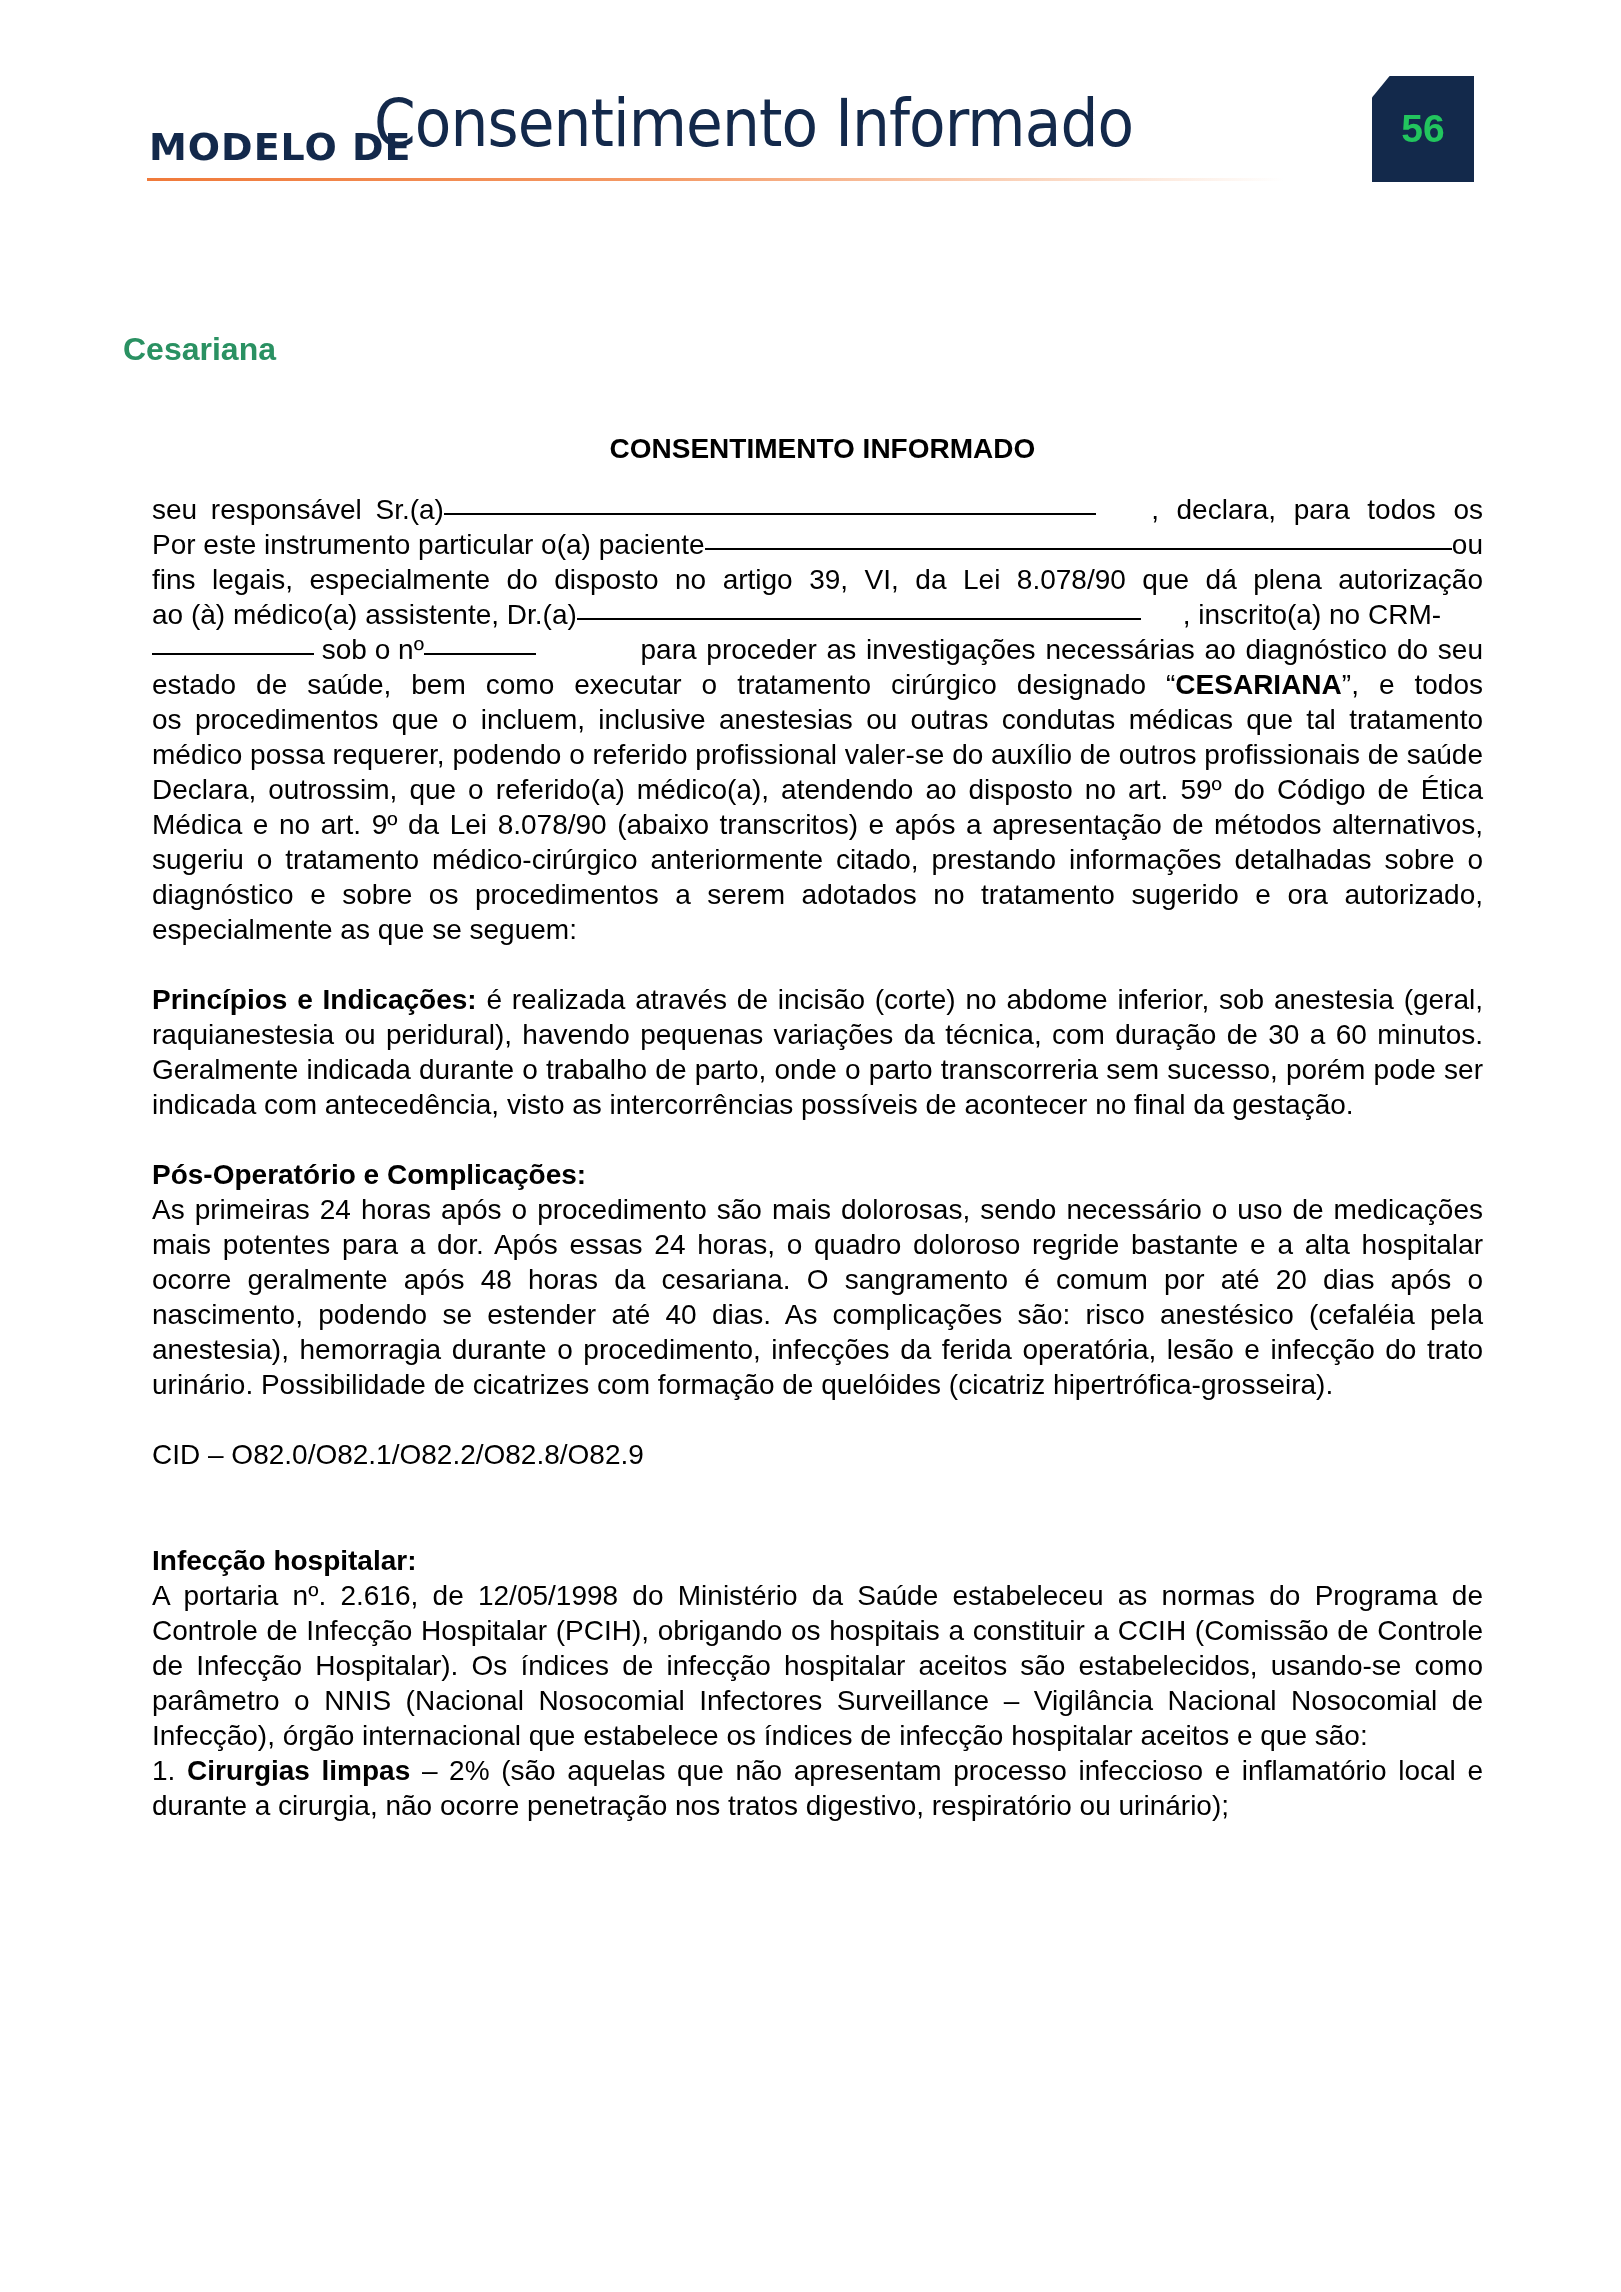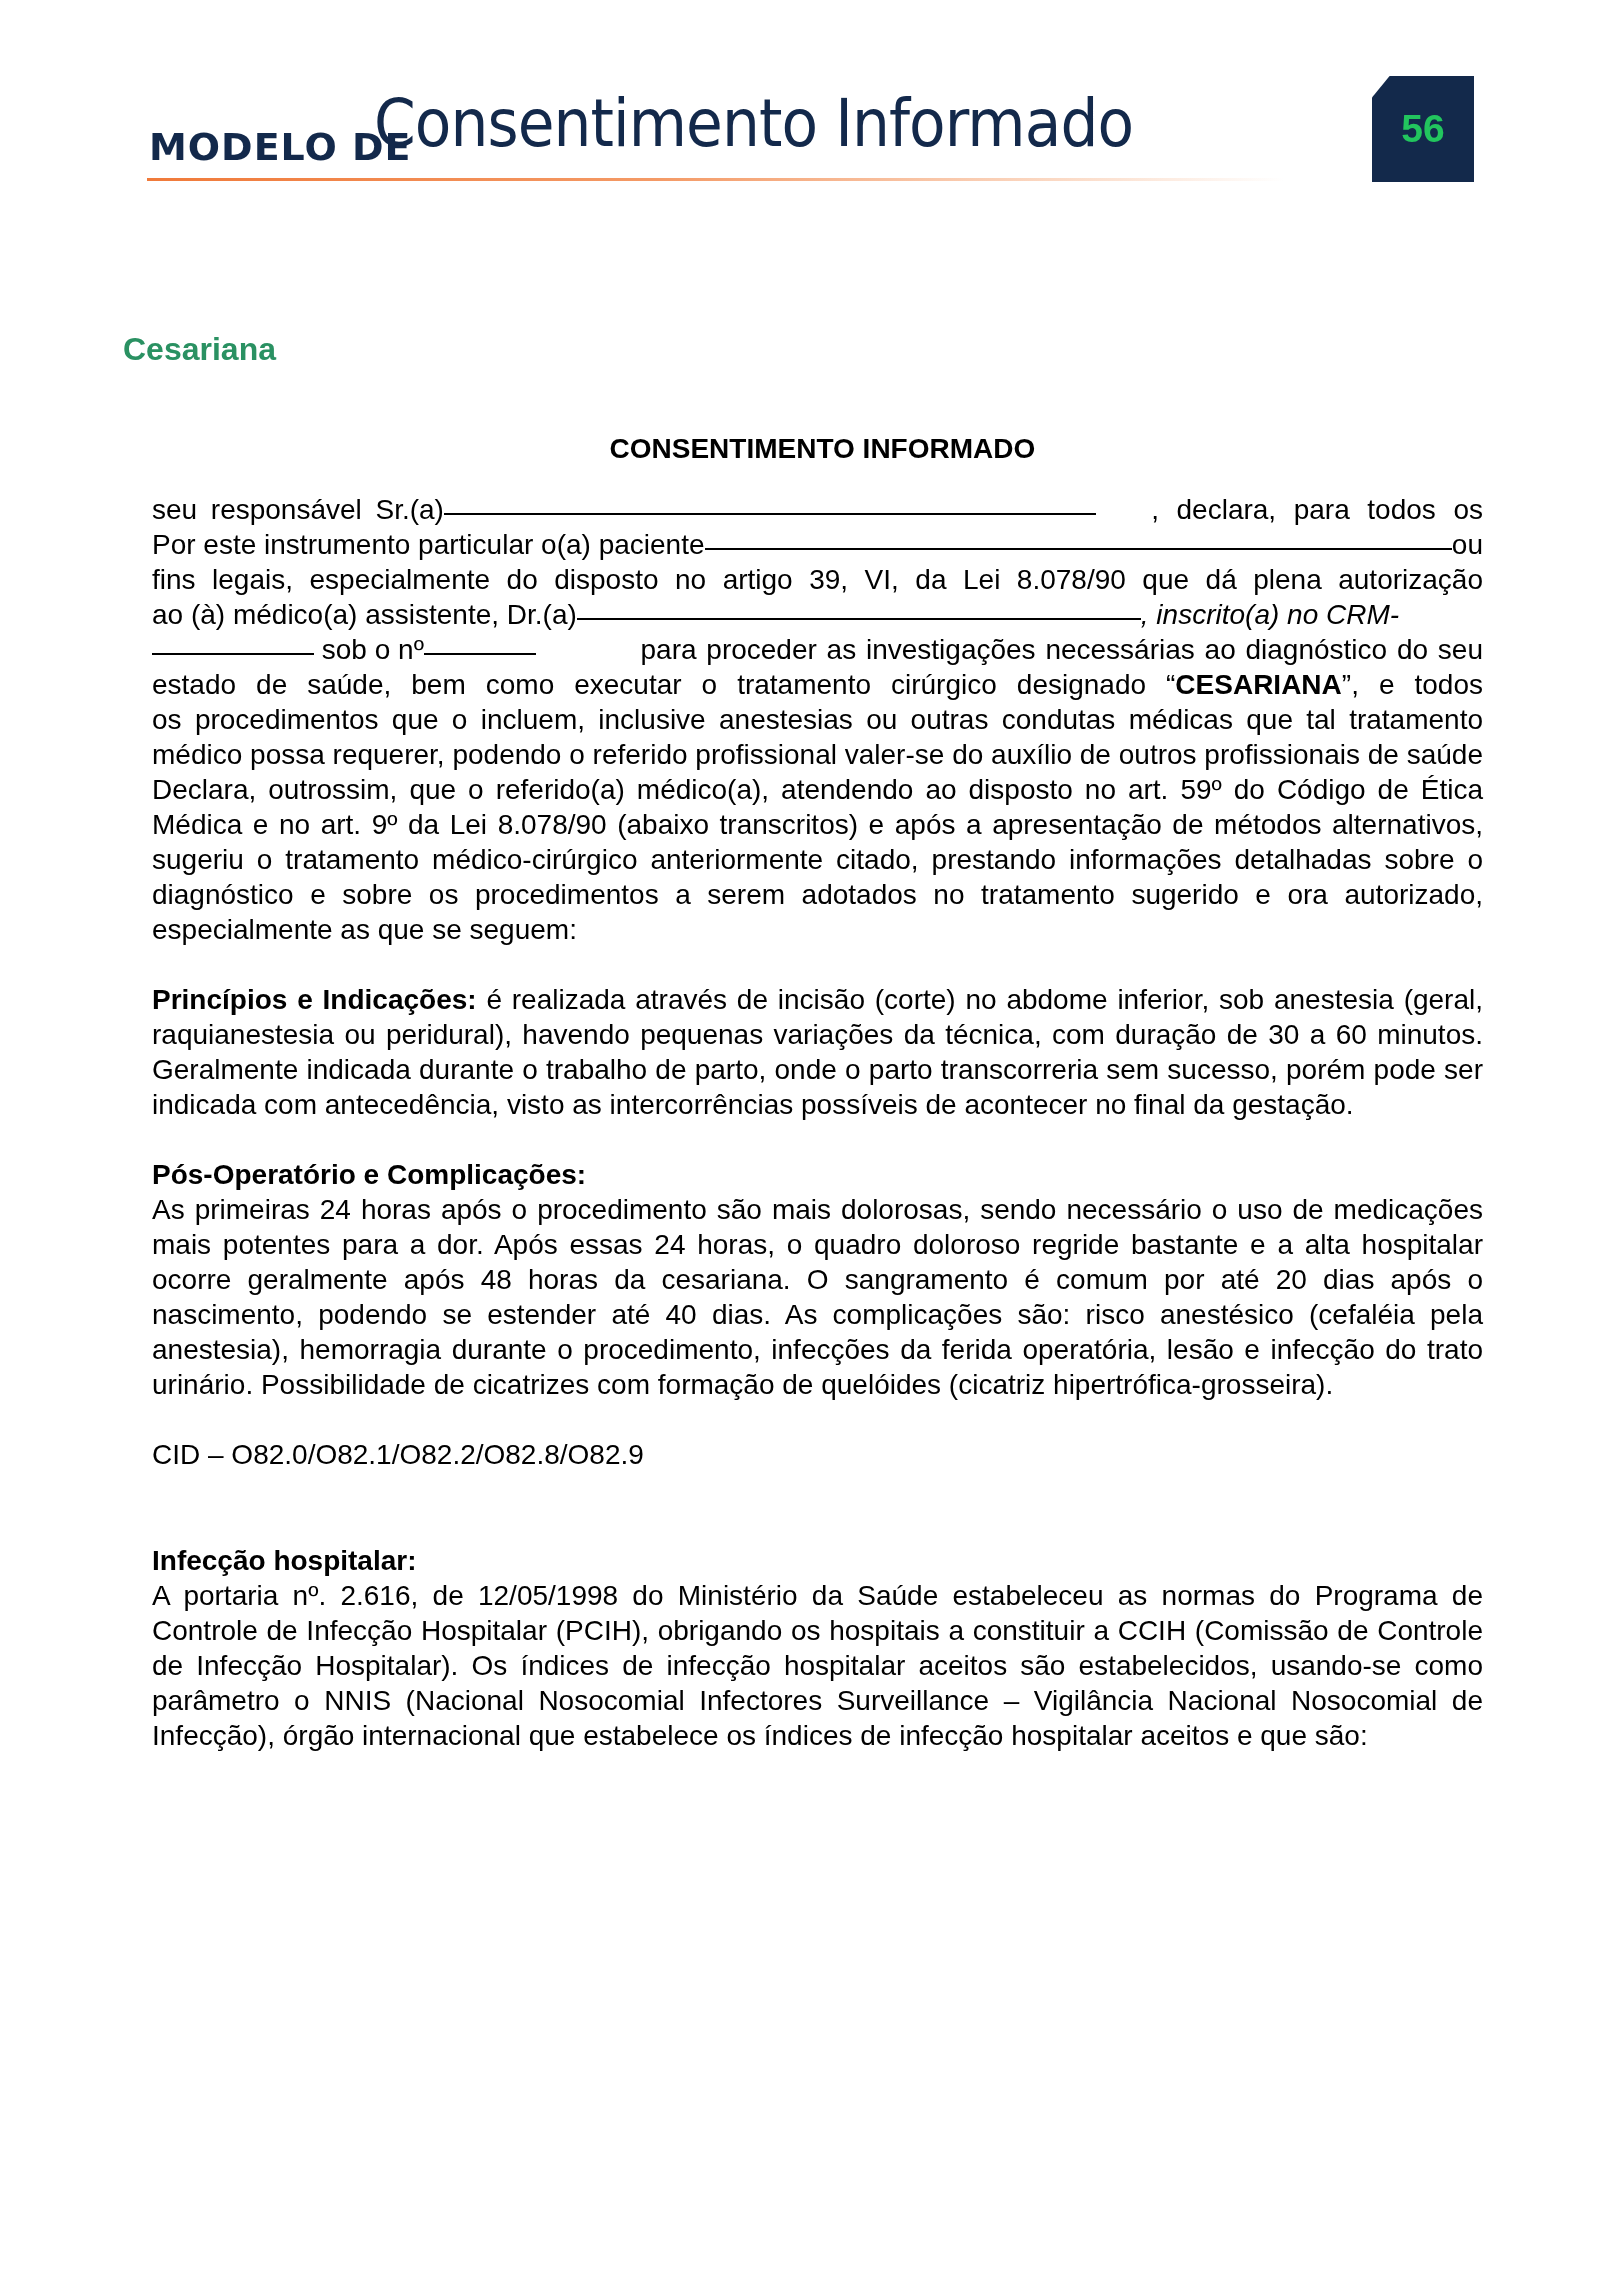--- a/index.html
+++ b/index.html
@@ -50,21 +50,21 @@
     </div>
     <div style="display:flex;white-space:nowrap;">
       <span>Por este instrumento particular o(a) paciente</span>
       <span class="blank" style="flex:1;"></span>
       <span>ou</span>
     </div>
     <p style="text-align-last:justify;">fins legais, especialmente do disposto no artigo 39, VI, da Lei 8.078/90 que dá plena autorização</p>
     <div style="display:flex;white-space:nowrap;">
       <span>ao (à) médico(a) assistente, Dr.(a)</span>
       <span class="blank" style="width:564px;"></span>
-      <span style="flex:1;text-align:left;font-style:italic;">, inscrito(a) no CRM-</span>
+      <span style="flex:1;text-align:center;">, inscrito(a) no CRM-</span>
     </div>
     <div style="display:flex;white-space:nowrap;">
       <span class="blank" style="width:162px;"></span>
       <span style="white-space:pre;"> sob o nº</span>
       <span class="blank" style="width:112px;"></span>
       <span style="flex:1;text-align:right;word-spacing:2px;">para proceder as investigações necessárias ao diagnóstico do seu</span>
     </div>
     <p style="text-align-last:justify;">
       <span>estado de saúde, bem como executar o tratamento cirúrgico designado “</span><b>CESARIANA</b><span>”, e todos</span>
     </p>
@@ -81,14 +81,15 @@
   <p>As primeiras 24 horas após o procedimento são mais dolorosas, sendo necessário o uso de medicações mais potentes para a dor. Após essas 24 horas, o quadro doloroso regride bastante e a alta hospitalar ocorre geralmente após 48 horas da cesariana. O sangramento é comum por até 20 dias após o nascimento, podendo se estender até 40 dias. As complicações são: risco anestésico (cefaléia pela anestesia), hemorragia durante o procedimento, infecções da ferida operatória, lesão e infecção do trato urinário. Possibilidade de cicatrizes com formação de quelóides (cicatriz hipertrófica-grosseira).</p>
 
   <div class="gap"></div>
 
   <div>CID – O82.0/O82.1/O82.2/O82.8/O82.9</div>
 
   <div class="gap-lg"></div>
 
   <div><b>Infecção hospitalar:</b></div>
   <p>A portaria nº. 2.616, de 12/05/1998 do Ministério da Saúde estabeleceu as normas do Programa de Controle de Infecção Hospitalar (PCIH), obrigando os hospitais a constituir a CCIH (Comissão de Controle de Infecção Hospitalar). Os índices de infecção hospitalar aceitos são estabelecidos, usando-se como parâmetro o NNIS (Nacional Nosocomial Infectores Surveillance – Vigilância Nacional Nosocomial de Infecção), órgão internacional que estabelece os índices de infecção hospitalar aceitos e que são:</p>
+  <p><span style="white-space:pre;">1. </span><b>Cirurgias limpas</b><span> – 2% (são aquelas que não apresentam processo infeccioso e inflamatório local e durante a cirurgia, não ocorre penetração nos tratos digestivo, respiratório ou urinário);</span></p>
 </div>
 
 
 </body></html>

